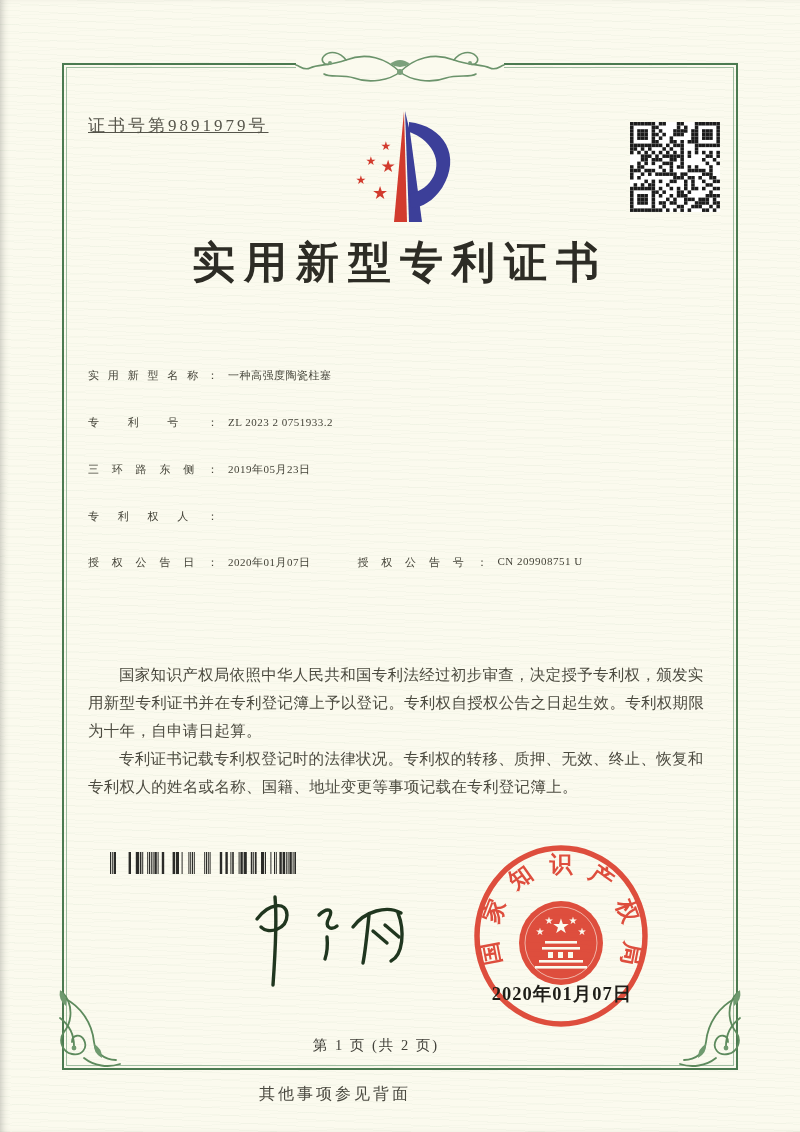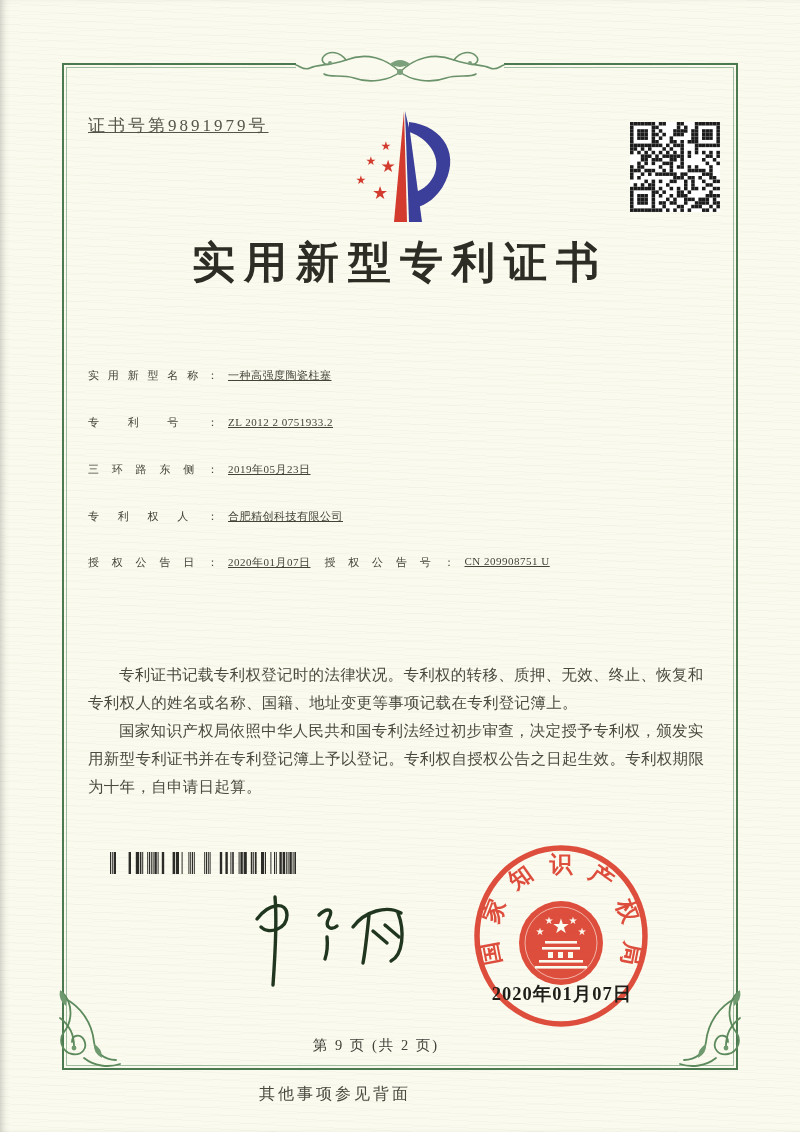--- a/index.html
+++ b/index.html
@@ -31,23 +31,23 @@
     position:absolute;left:0;top:234px;width:800px;text-align:center;
     font-size:43px;font-weight:700;color:#2d2c25;letter-spacing:9px;
   }
   .fields{position:absolute;left:88px;top:338px;width:616px;font-size:11px;color:#454439;margin-top:24px;}
   .frow{margin-bottom:21px;line-height:26px;display:flex;align-items:flex-start;}
   .frow.addr{margin-bottom:0;}
   .flabel{
     display:inline-block;width:130px;flex:0 0 130px;
     text-align:justify;text-align-last:justify;-moz-text-align-last:justify;
   }
-  .fvalue{margin-left:10px;letter-spacing:0.5px;text-decoration:underline;}
+  .fvalue{margin-left:10px;letter-spacing:0.5px;}
   .addr-lines{margin-left:10px;letter-spacing:0.5px;}
-  .grant-row{margin-top:26px;display:flex;}
+  .grant-row{margin-top:26px;display:flex;gap:33px;}
   .grant-pair{display:flex;}
   .grant-pair.second{margin-left:14px;}
   .paras{position:absolute;left:88px;top:661px;width:622px;font-size:15.5px;
     line-height:28px;color:#4c4b40;}
   .paras p{margin:0;text-indent:2em;letter-spacing:0.3px;}
   .barcode{position:absolute;left:110px;top:852px;width:190px;height:22px;}
   .officer{position:absolute;left:110px;top:916px;font-size:17.5px;color:#3d3c33;line-height:37px;}
   .signature{position:absolute;left:235px;top:893px;width:180px;height:98px;}
   .seal{position:absolute;left:472px;top:843px;width:178px;height:186px;opacity:0.93;}
   .seal-date{
@@ -450,45 +450,44 @@
 
   <div class="title">实用新型专利证书</div>
 
   <div class="fields">
     <div class="frow">
       <span class="flabel">实用新型名称：</span>
       <span class="fvalue">一种高强度陶瓷柱塞</span>
     </div>
     <div class="frow">
       <span class="flabel">专利号：</span>
-      <span class="fvalue">ZL 2012 2 0751933.2</span>
+      <span class="fvalue">ZL 2023 2 0751933.2</span>
     </div>
     <div class="frow">
       <span class="flabel">三环路东侧：</span>
       <span class="fvalue">2019年05月23日</span>
     </div>
     <div class="frow">
       <span class="flabel">专利权人：</span>
-      <span class="fvalue">合肥精创科技有限公司</span>
     </div>
     <div class="grant-row">
       <div class="grant-pair">
         <span class="flabel">授权公告日：</span>
         <span class="fvalue">2020年01月07日</span>
       </div>
       <div class="grant-pair second">
         <span class="flabel">授权公告号：</span>
         <span class="fvalue">CN 209908751 U</span>
       </div>
     </div>
   </div>
 
   <div class="paras">
+    <p>国家知识产权局依照中华人民共和国专利法经过初步审查，决定授予专利权，颁发实用新型专利证书并在专利登记簿上予以登记。专利权自授权公告之日起生效。专利权期限为十年，自申请日起算。</p>
     <p>专利证书记载专利权登记时的法律状况。专利权的转移、质押、无效、终止、恢复和专利权人的姓名或名称、国籍、地址变更等事项记载在专利登记簿上。</p>
-    <p>国家知识产权局依照中华人民共和国专利法经过初步审查，决定授予专利权，颁发实用新型专利证书并在专利登记簿上予以登记。专利权自授权公告之日起生效。专利权期限为十年，自申请日起算。</p>
   </div>
 
   <div class="barcode"><svg width="190" height="22">
         <rect x="0.0" y="0" width="1.0" height="22" fill="#2b2b28"></rect>
         <rect x="1.8" y="0" width="1.0" height="22" fill="#2b2b28"></rect>
         <rect x="3.6" y="0" width="2.4" height="22" fill="#2b2b28"></rect>
         <rect x="18.6" y="0" width="2.4" height="22" fill="#2b2b28"></rect>
         <rect x="25.8" y="0" width="3.2" height="22" fill="#2b2b28"></rect>
         <rect x="29.8" y="0" width="1.6" height="22" fill="#2b2b28"></rect>
         <rect x="32.2" y="0" width="1.0" height="22" fill="#2b2b28"></rect>
@@ -574,16 +573,16 @@
         <rect x="86" y="109" width="5" height="6"></rect>
         <rect x="96" y="109" width="5" height="6"></rect>
         <rect x="67" y="117" width="44" height="2.6"></rect>
         <rect x="63" y="123" width="52" height="2.6"></rect>
       </g>
     </g>
   </svg>
 
   <div class="seal-date">2020年01月07日</div>
 
-  <div class="page-num">第 9 页 (共 2 页)</div>
+  <div class="page-num">第 1 页 (共 2 页)</div>
   <div class="back-note">其他事项参见背面</div>
 
 </div>
 
 </body></html>

